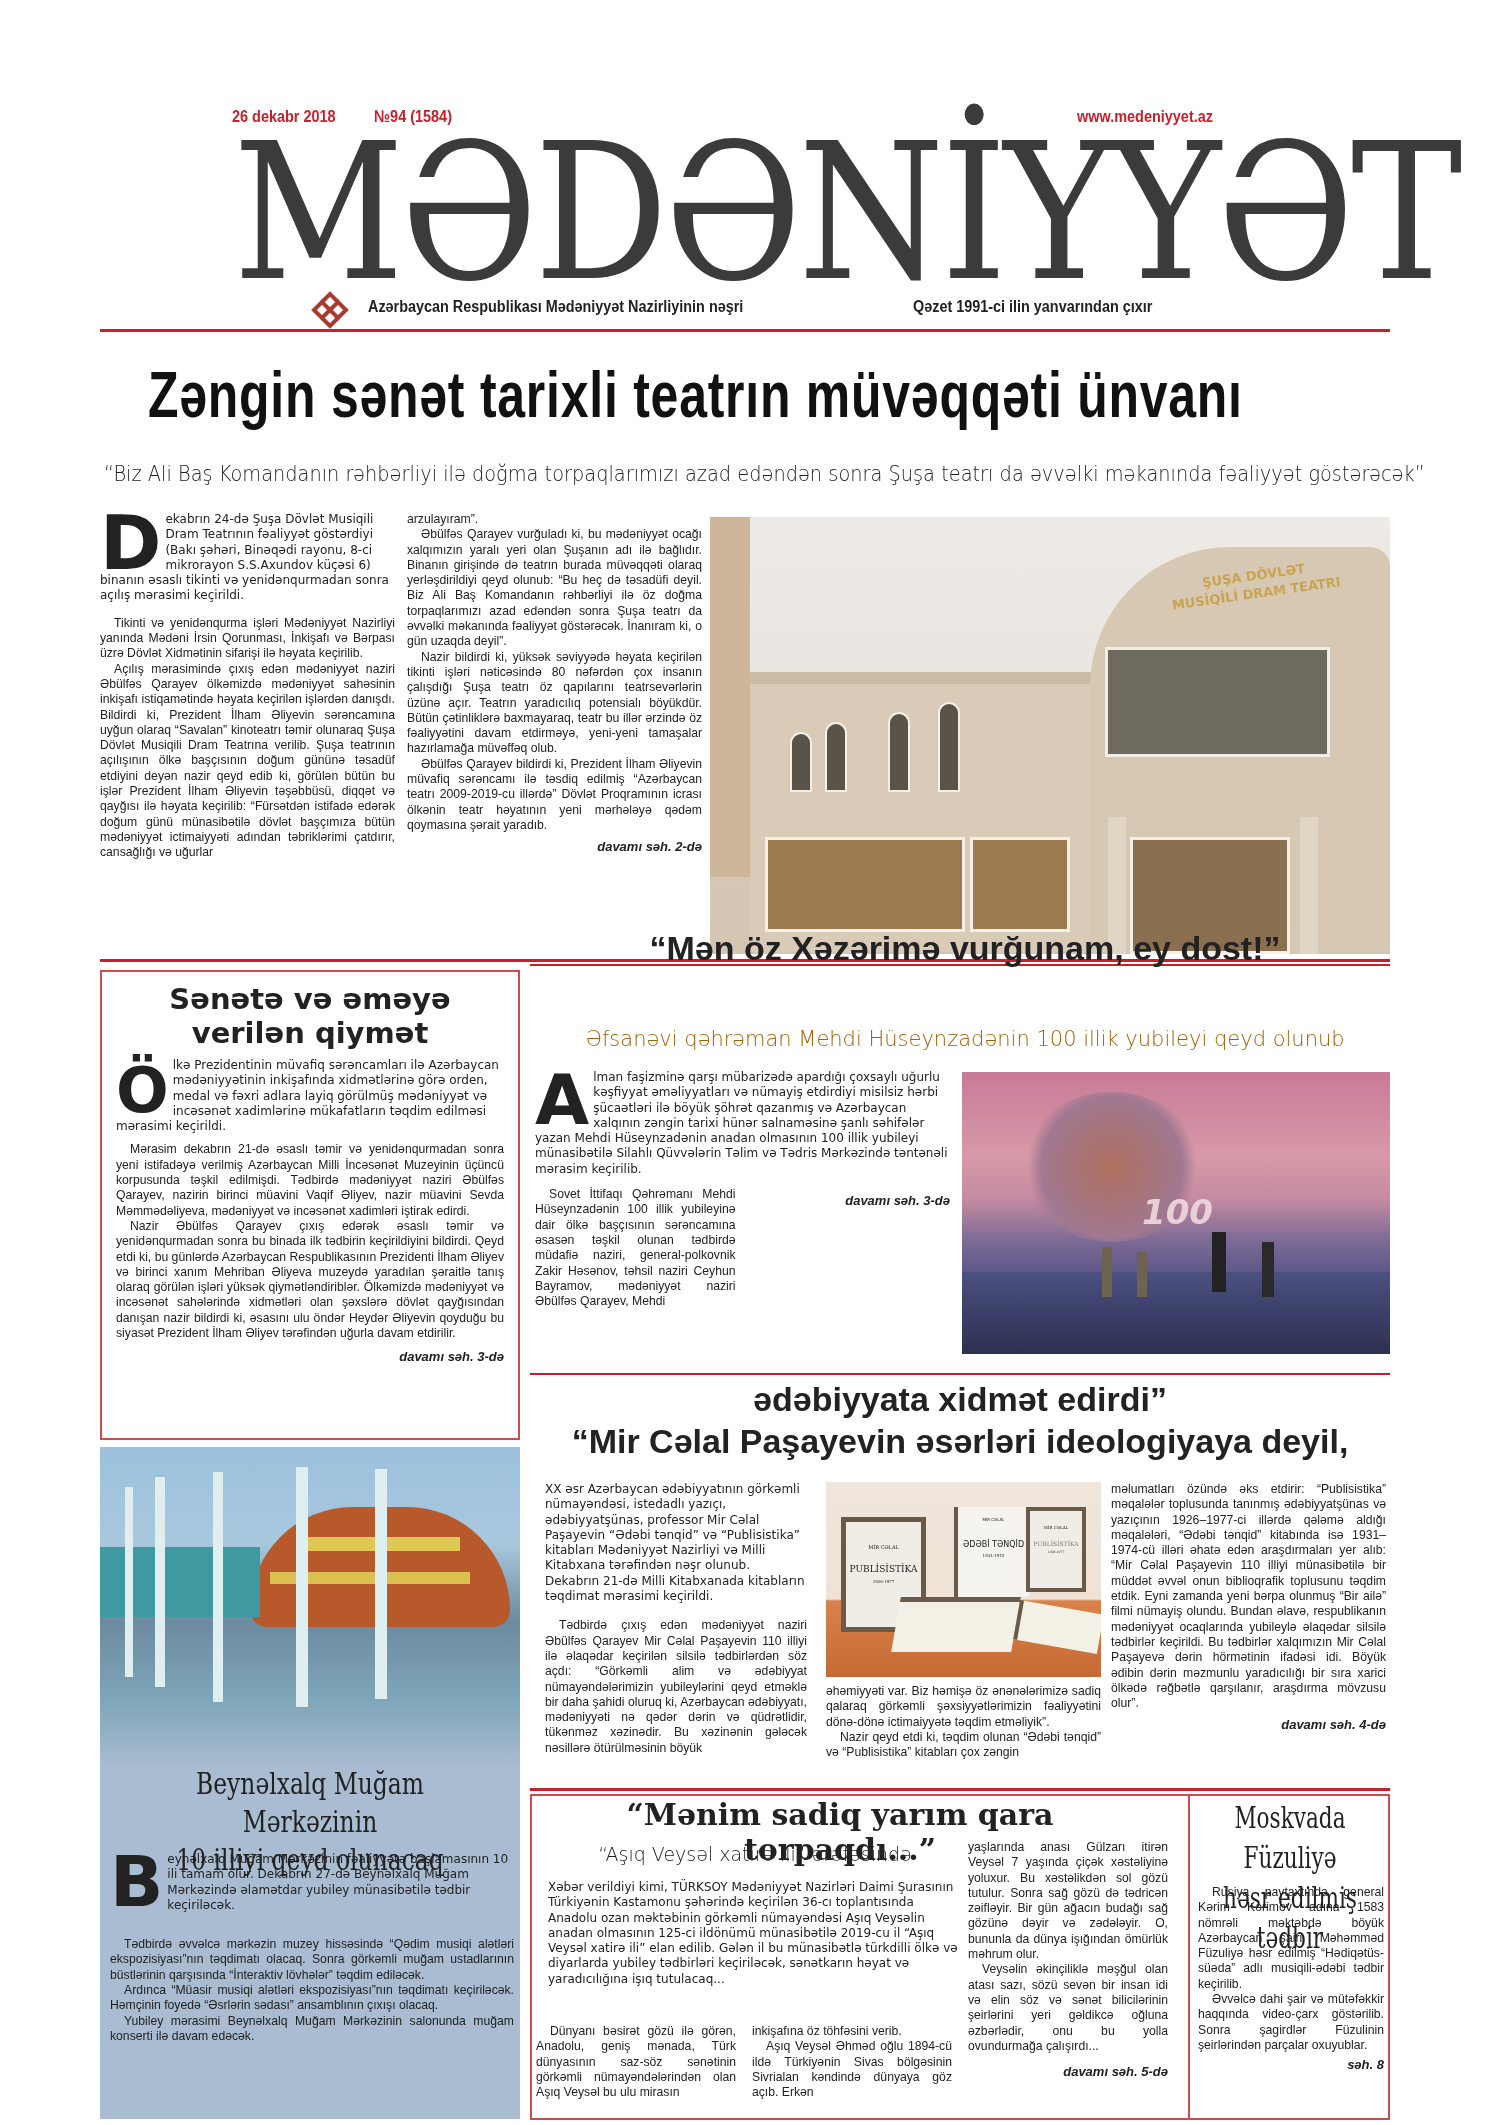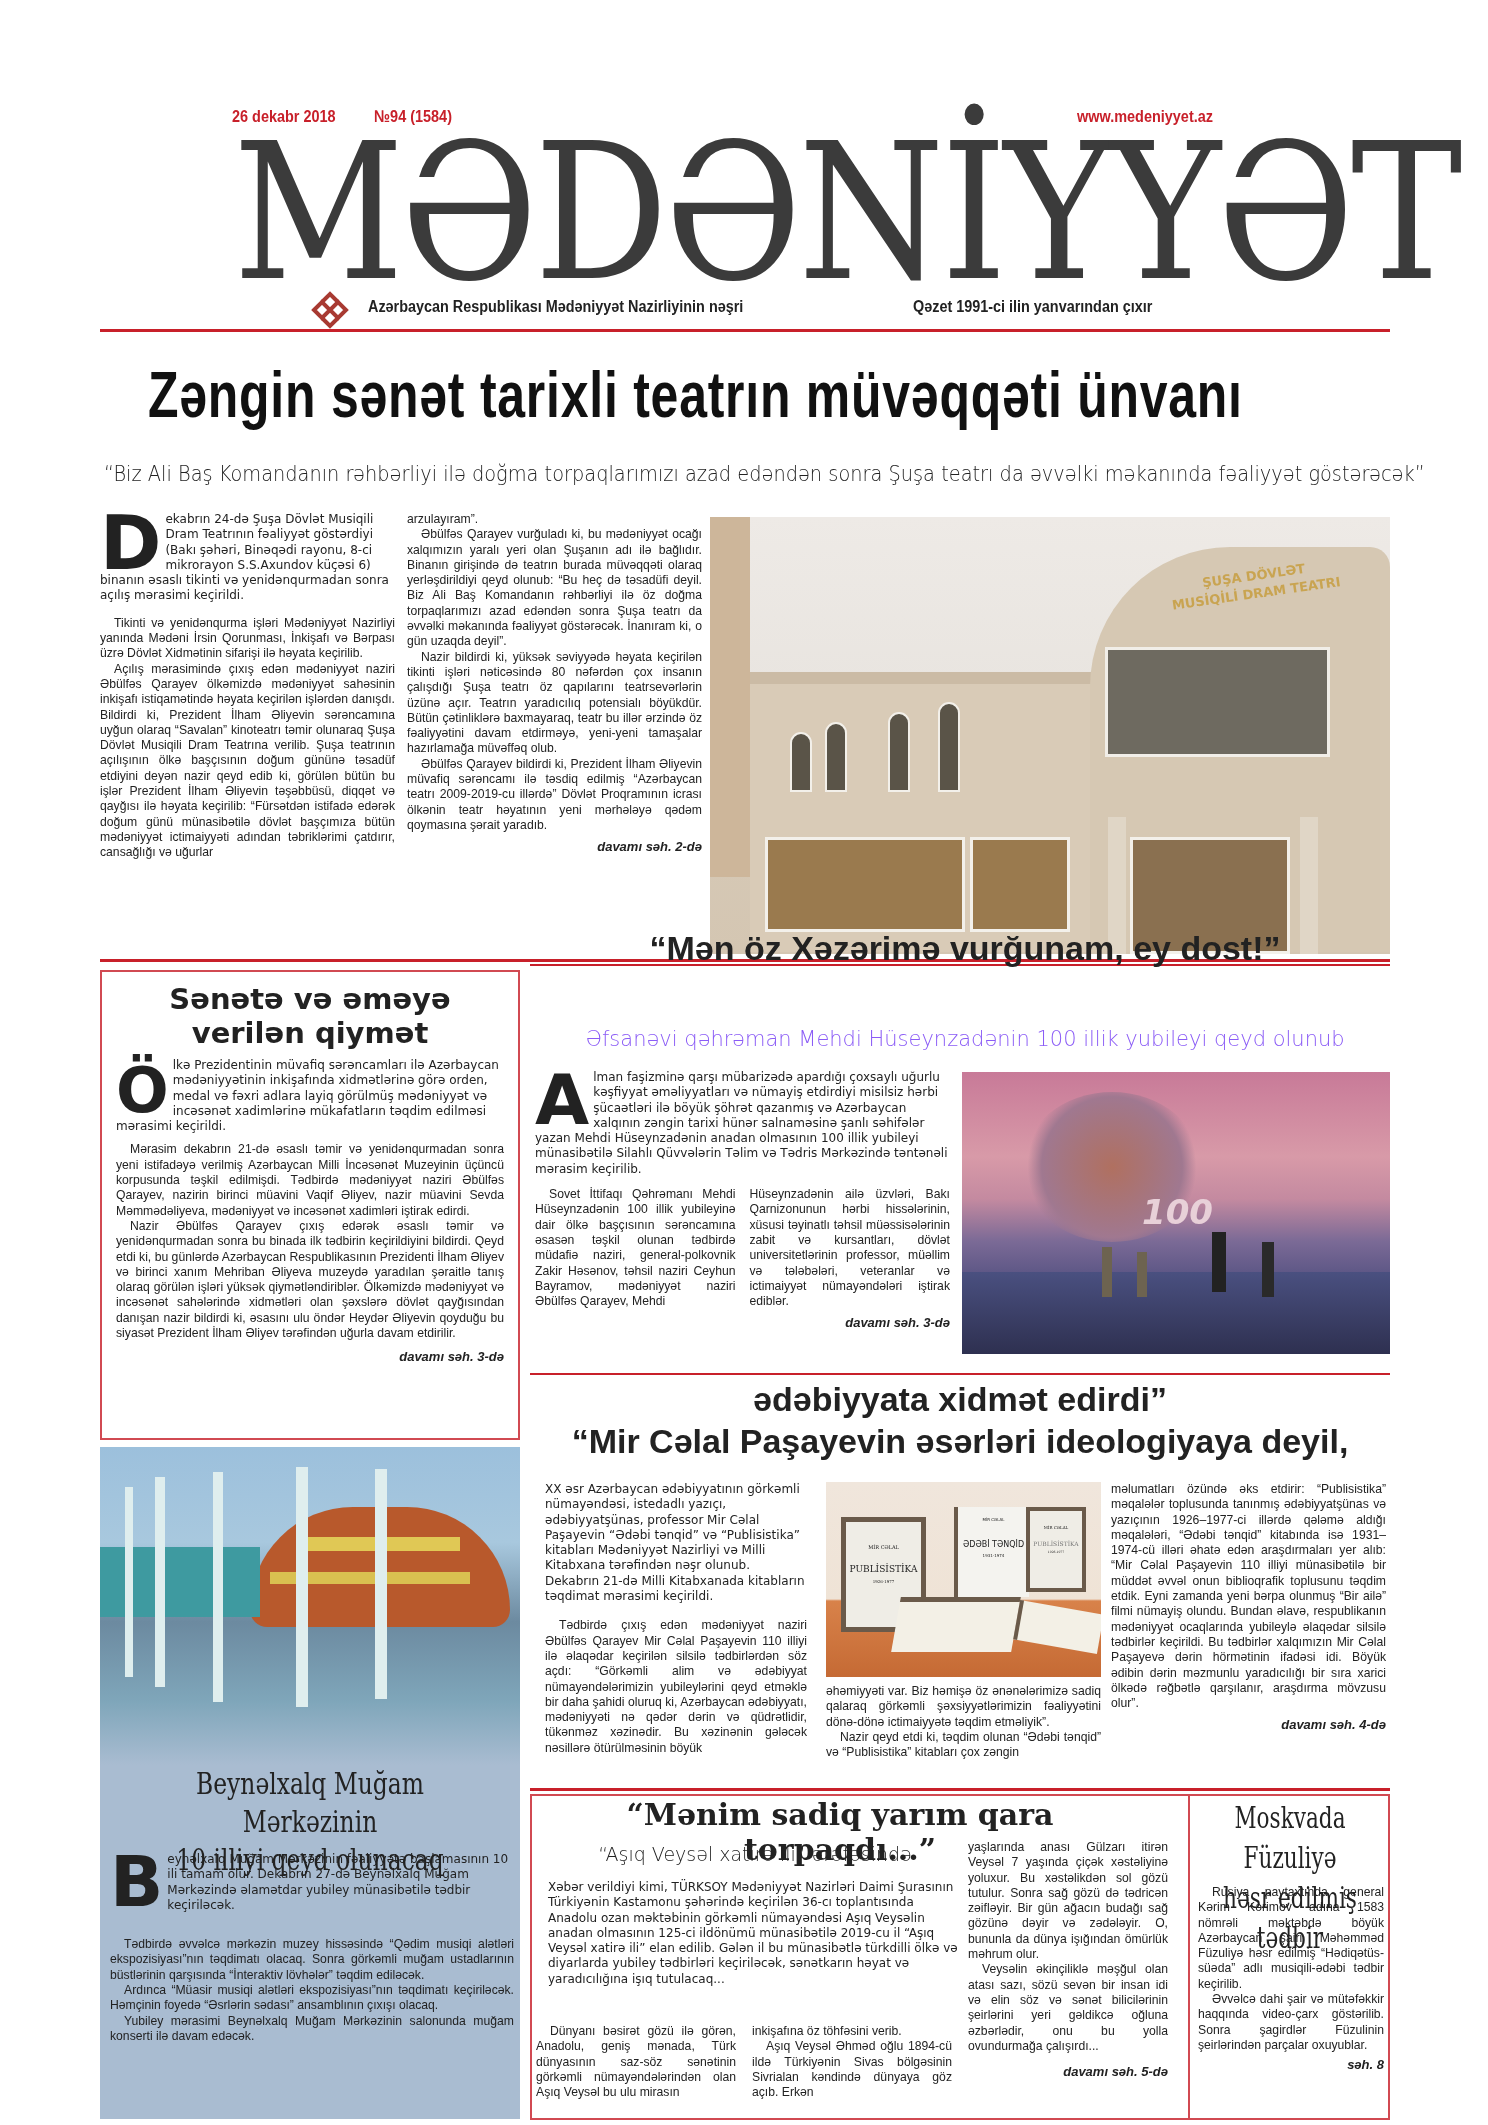--- a/index.html
+++ b/index.html
@@ -96,33 +96,32 @@
     <span>lkə Prezidentinin müvafiq sərəncamları ilə Azərbaycan mədəniyyətinin inkişafında xidmətlərinə görə orden, medal və fəxri adlara layiq görülmüş mədəniyyət və incəsənət xadimlərinə mükafatların təqdim edilməsi mərasimi keçirildi.</span>
   </div>
   <div class="body" style="margin-top:8px">
     <p>Mərasim dekabrın 21-də əsaslı təmir və yenidənqurmadan sonra yeni istifadəyə verilmiş Azərbaycan Milli İncəsənət Muzeyinin üçüncü korpusunda təşkil edilmişdi. Tədbirdə mədəniyyət naziri Əbülfəs Qarayev, nazirin birinci müavini Vaqif Əliyev, nazir müavini Sevda Məmmədəliyeva, mədəniyyət və incəsənət xadimləri iştirak edirdi.</p>
     <p>Nazir Əbülfəs Qarayev çıxış edərək əsaslı təmir və yenidənqurmadan sonra bu binada ilk tədbirin keçirildiyini bildirdi. Qeyd etdi ki, bu günlərdə Azərbaycan Respublikasının Prezidenti İlham Əliyev və birinci xanım Mehriban Əliyeva muzeydə yaradılan şəraitlə tanış olaraq görülən işləri yüksək qiymətləndiriblər. Ölkəmizdə mədəniyyət və incəsənət sahələrində xidmətləri olan şəxslərə dövlət qayğısından danışan nazir bildirdi ki, əsasını ulu öndər Heydər Əliyevin qoyduğu bu siyasət Prezident İlham Əliyev tərəfindən uğurla davam etdirilir.</p>
   </div>
   <div class="cont" style="margin-top:8px">davamı səh. 3-də</div>
 </div>
 
 <div class="abs" style="left:540px;top:929px;width:850px;text-align:center;font-family:'Liberation Sans',sans-serif;font-weight:bold;font-size:34px;color:#222">“Mən öz Xəzərimə vurğunam, ey dost!”</div>
-<div class="abs" style="left:540px;top:1027px;width:850px;text-align:center;font-family:'DejaVu Sans',sans-serif;font-weight:200;font-size:21px;color:#8b5cf6">Əfsanəvi qəhrəman Mehdi Hüseynzadənin 100 illik yubileyi qeyd olunub</div>
+<div class="abs" style="left:540px;top:1027px;width:850px;text-align:center;font-family:'DejaVu Sans',sans-serif;font-weight:200;font-size:21px;color:#a16207">Əfsanəvi qəhrəman Mehdi Hüseynzadənin 100 illik yubileyi qeyd olunub</div>
 
 <div class="abs" style="left:535px;top:1070px;width:415px">
   <div class="lead">
     <span class="dropcap" style="font-size:70px;margin-top:2px">A</span>
     <span>lman faşizminə qarşı mübarizədə apardığı çoxsaylı uğurlu kəşfiyyat əməliyyatları və nümayiş etdirdiyi misilsiz hərbi şücaətləri ilə böyük şöhrət qazanmış və Azərbaycan xalqının zəngin tarixi hünər salnaməsinə şanlı səhifələr yazan Mehdi Hüseynzadənin anadan olmasının 100 illik yubileyi münasibətilə Silahlı Qüvvələrin Təlim və Tədris Mərkəzində təntənəli mərasim keçirilib.</span>
   </div>
   <div style="display:flex;gap:14px;margin-top:10px">
     <div class="body" style="flex:1">
         <p>Sovet İttifaqı Qəhrəmanı Mehdi Hüseynzadənin 100 illik yubileyinə dair ölkə başçısının sərəncamına əsasən təşkil olunan tədbirdə müdafiə naziri, general-polkovnik Zakir Həsənov, təhsil naziri Ceyhun Bayramov, mədəniyyət naziri Əbülfəs Qarayev, Mehdi</p>
       </div>
     <div class="body" style="flex:1">
-        <p style="text-indent:0">Hüseynzadənin ailə üzvləri, Bakı Qarnizonunun hərbi hissələrinin, xüsusi təyinatlı təhsil müəssisələrinin zabit və kursantları, dövlət universitetlərinin professor, müəllim və tələbələri, veteranlar və ictimaiyyət nümayəndələri iştirak ediblər.</p>
       <div class="cont" style="margin-top:6px">davamı səh. 3-də</div>
     </div>
   </div>
 </div>
 
 <div class="abs photo" style="left:962px;top:1072px;width:428px;height:282px;background:linear-gradient(180deg,#c87a98 0%,#d89aa8 30%,#c48aa0 45%,#7b6a96 60%,#48497a 80%,#3c3d66 100%)">
   <div class="abs" style="left:60px;top:20px;width:180px;height:150px;border-radius:50%;background:radial-gradient(circle,#b07060 0%,#a07890 60%,transparent 72%)"></div>
   <div class="abs" style="left:180px;top:120px;font-family:'DejaVu Sans',sans-serif;font-weight:bold;font-size:34px;color:#e8d0d8;font-style:italic">100</div>
   <div class="abs" style="left:0;top:200px;width:428px;height:82px;background:linear-gradient(180deg,#4a5080,#2e3050)"></div>
   <div class="abs" style="left:140px;top:175px;width:10px;height:50px;background:#6d6350"></div>

